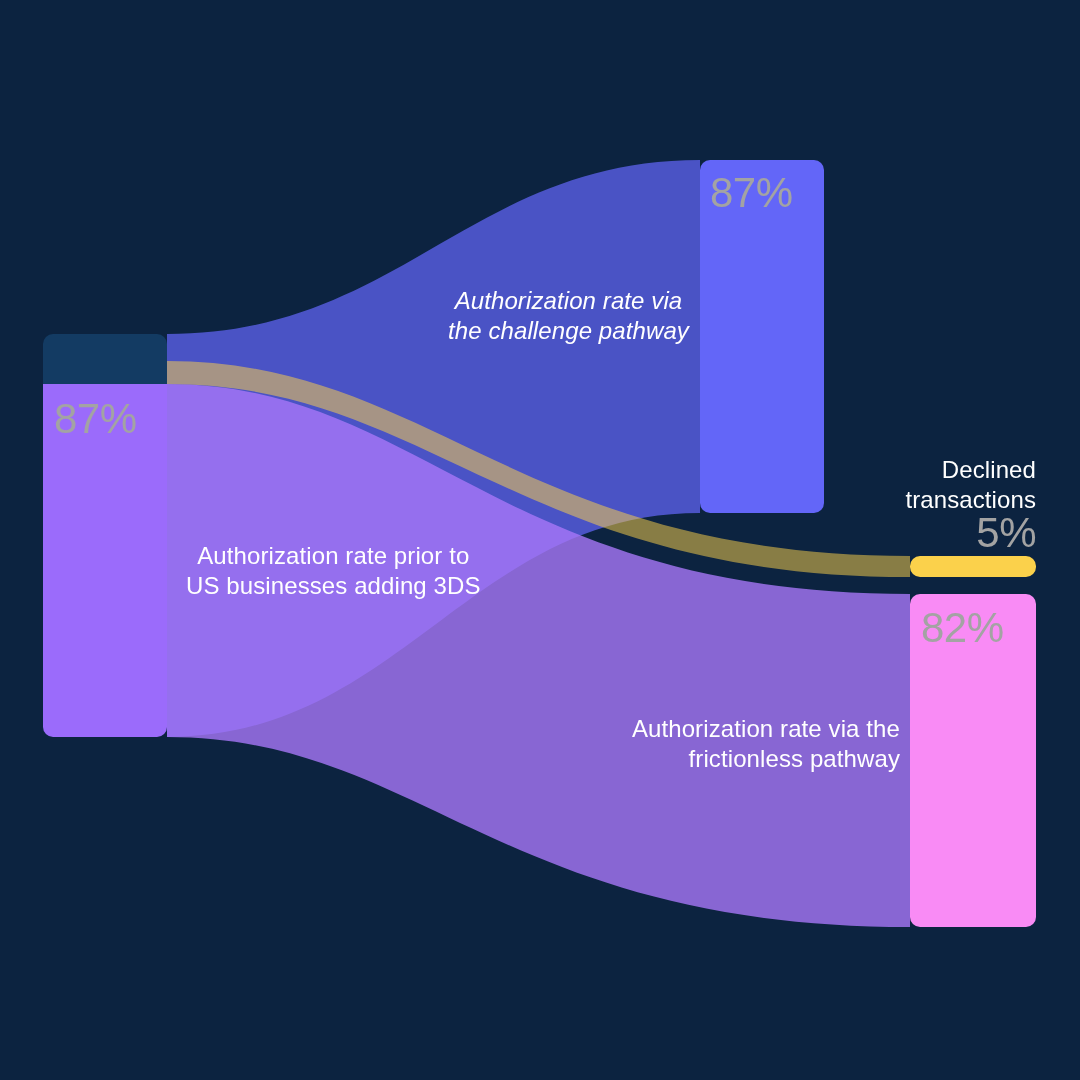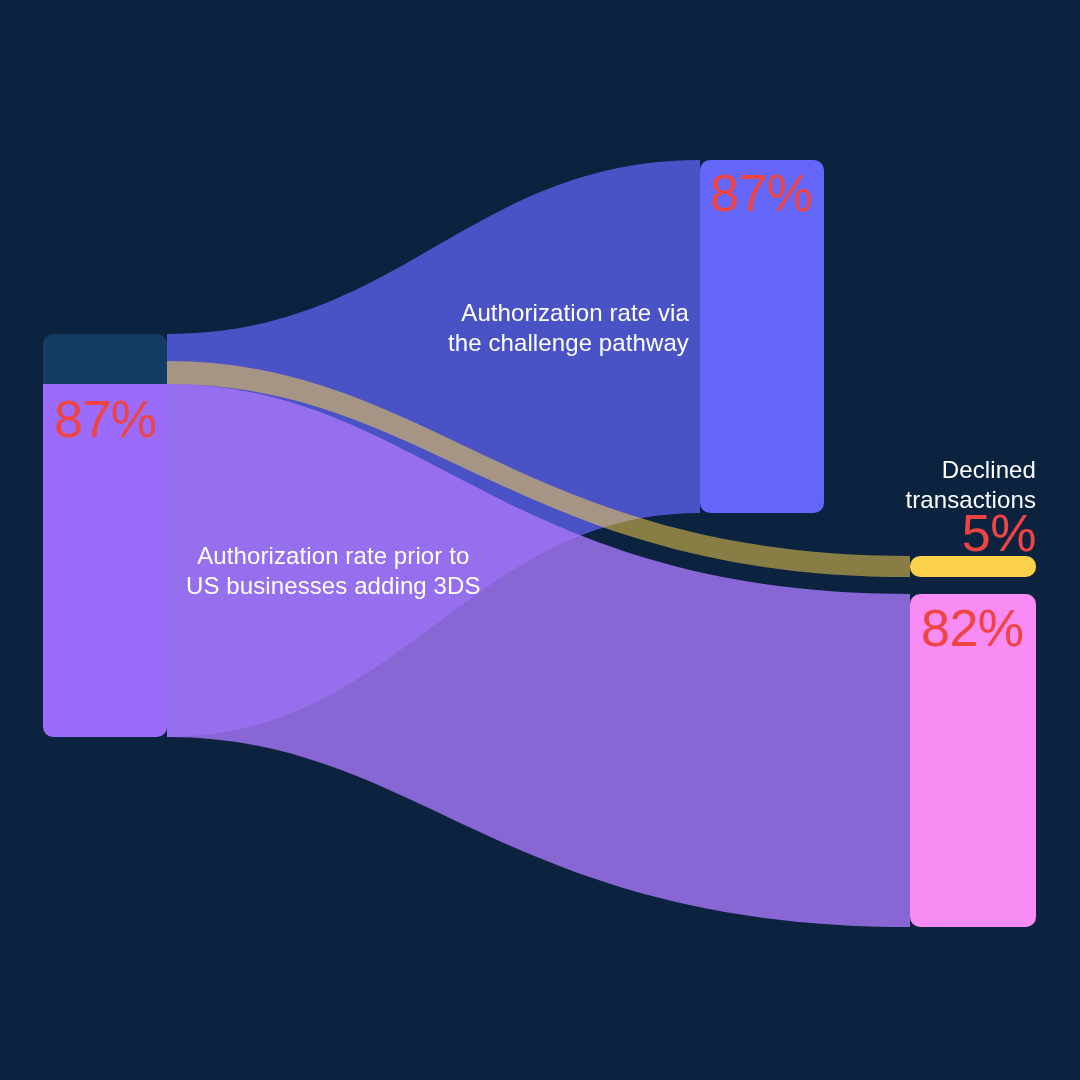--- a/index.html
+++ b/index.html
@@ -28,35 +28,36 @@
     position: absolute;
     color: #FFFFFF;
     font-size: 24px;
     line-height: 30px;
     font-weight: 400;
     letter-spacing: 0.1px;
     white-space: pre-line;
   }
   .value {
     position: absolute;
-    color: #ef4444;
-    font-size: 52px;
+    color: #a3a3a3;
+    font-size: 42px;
     line-height: 56px;
     font-weight: 400;
     letter-spacing: -0.5px;
   }
   #label-source {
     left: 186px;
     top: 541px;
     text-align: center;
   }
   #label-challenge {
     left: 448px;
-    top: 298px;
-    text-align: right;
+    top: 286px;
+    text-align: center;
+    font-style: italic;
   }
   #label-frictionless {
     right: 180px;
     top: 714px;
     text-align: right;
   }
   #label-declined {
     right: 44px;
     top: 437px;
     text-align: right;
@@ -136,20 +137,22 @@
       <rect x="910" y="594" width="126" height="333" fill="#F98BF5"></rect>
     </g>
   </svg>
 
   <div class="label" id="label-source">Authorization rate prior to
 US businesses adding 3DS</div>
 
   <div class="label" id="label-challenge">Authorization rate via
 the challenge pathway</div>
 
+  <div class="label" id="label-frictionless">Authorization rate via the
+frictionless pathway</div>
 
   <div class="label" id="label-declined">Declined
 transactions</div>
 
   <div class="value" id="value-source">87%</div>
 
   <div class="value" id="value-challenge">87%</div>
 
   <div class="value" id="value-frictionless">82%</div>
 

